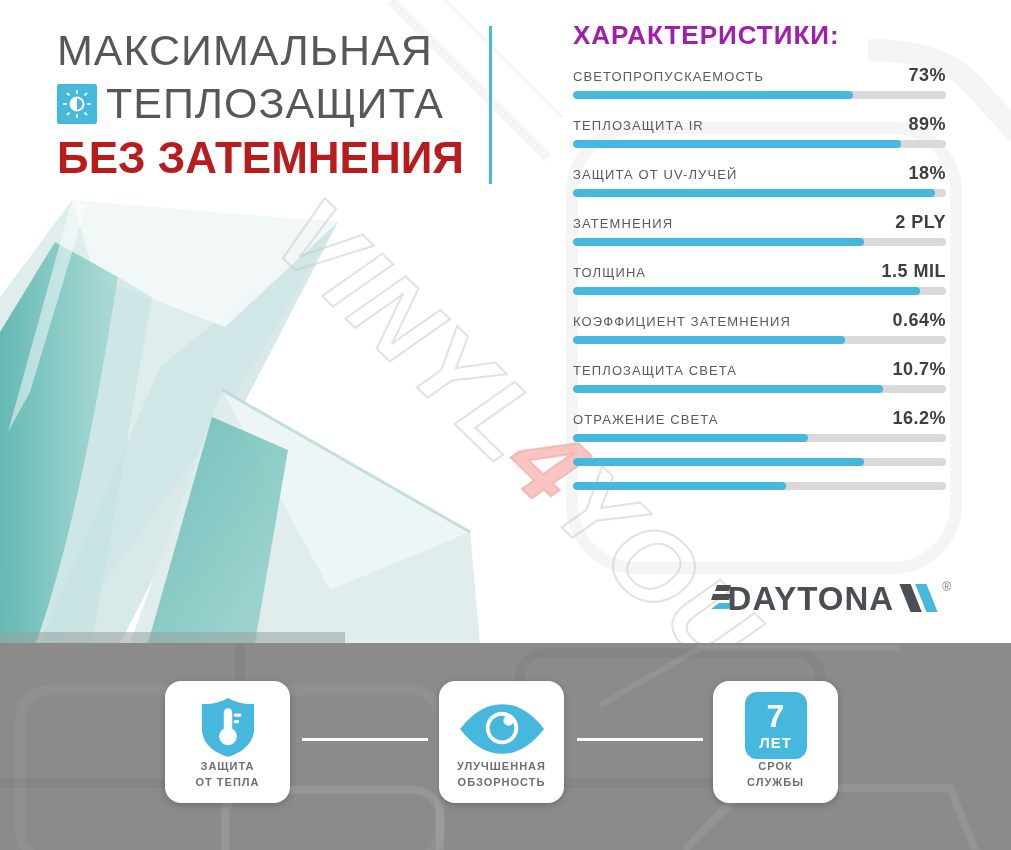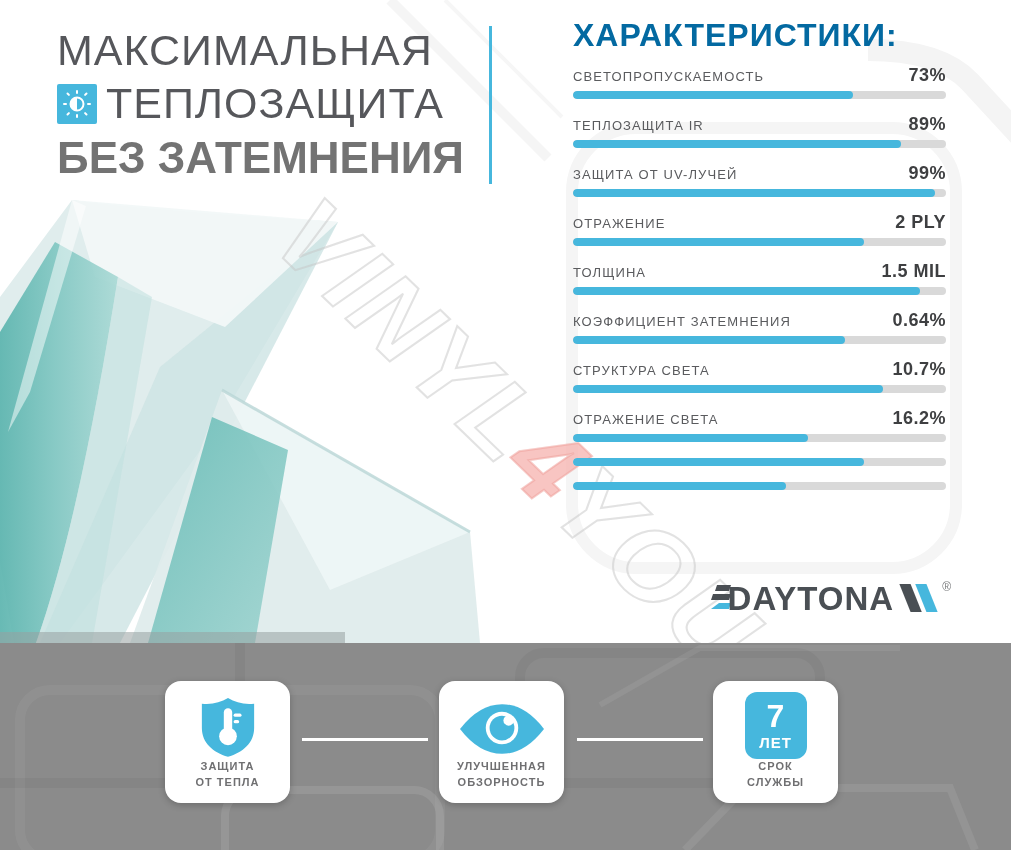--- a/index.html
+++ b/index.html
@@ -21,25 +21,25 @@
     color:rgba(246,183,179,0.8);-webkit-text-stroke:2px rgba(238,160,155,0.55);
   }
   
   .film{position:absolute;left:0;top:182px;z-index:1;}
   
   .title-block{position:absolute;left:57px;top:24px;z-index:3;color:#56575b;}
   .title-line{font-size:43px;line-height:53px;font-weight:400;letter-spacing:1px;white-space:nowrap;}
   .title-line2{display:flex;align-items:center;}
   .sun-badge{width:40px;height:40px;background:#46b7dd;border-radius:2px;display:inline-flex;
     align-items:center;justify-content:center;margin-right:9px;flex:0 0 auto;}
-  .title-line3{font-size:44px;line-height:56px;font-weight:800;color:#737373;letter-spacing:0;white-space:nowrap;}
+  .title-line3{font-size:44px;line-height:56px;font-weight:800;color:#b91c1c;letter-spacing:0;white-space:nowrap;}
   .divider{position:absolute;left:489px;top:26px;width:3px;height:158px;background:#46b7dd;z-index:3;}
   
   .specs{position:absolute;left:573px;top:20px;width:373px;z-index:3;}
-  .specs h2{margin:0 0 16px 0;font-size:32px;line-height:30px;font-weight:800;color:#0369a1;letter-spacing:1px;}
+  .specs h2{margin:0 0 16px 0;font-size:26px;line-height:30px;font-weight:800;color:#a21caf;letter-spacing:1px;}
   .spec-row{margin-bottom:16px;}
   .row-top{display:flex;justify-content:space-between;align-items:flex-end;margin-bottom:7px;text-align:right;}
   .spec-label{font-size:13px;color:#5a5b5e;letter-spacing:1.1px;}
   .spec-value{font-size:18px;font-weight:800;color:#3e3f41;letter-spacing:0.5px;line-height:1;}
   .track{height:8px;background:#d9d9d9;border-radius:4px;overflow:hidden;}
   .fill{height:100%;background:#46b7dd;border-radius:4px;}
   
   .logo{position:absolute;right:60px;top:581px;z-index:3;display:flex;align-items:center;}
   .logo-slats{margin-right:-3px;}
   .logo-text{font-size:33px;font-weight:800;color:#4a4f54;letter-spacing:1px;line-height:1;}
@@ -152,29 +152,29 @@
           <span class="spec-label">ТЕПЛОЗАЩИТА IR</span>
           <span class="spec-value">89%</span>
         </div>
       <div class="track">
           <div class="fill" style="width: 88%;"></div>
         </div>
     </div>
     <div class="spec-row">
       <div class="row-top">
           <span class="spec-label">ЗАЩИТА ОТ UV-ЛУЧЕЙ</span>
-          <span class="spec-value">99%</span>
+          <span class="spec-value">18%</span>
         </div>
       <div class="track">
           <div class="fill" style="width: 97%;"></div>
         </div>
     </div>
     <div class="spec-row">
       <div class="row-top">
-          <span class="spec-label">ОТРАЖЕНИЕ</span>
+          <span class="spec-label">ЗАТЕМНЕНИЯ</span>
           <span class="spec-value">2 PLY</span>
         </div>
       <div class="track">
           <div class="fill" style="width: 78%;"></div>
         </div>
     </div>
     <div class="spec-row">
       <div class="row-top">
           <span class="spec-label">ТОЛЩИНА</span>
           <span class="spec-value">1.5 MIL</span>
@@ -187,21 +187,21 @@
       <div class="row-top">
           <span class="spec-label">КОЭФФИЦИЕНТ ЗАТЕМНЕНИЯ</span>
           <span class="spec-value">0.64%</span>
         </div>
       <div class="track">
           <div class="fill" style="width: 73%;"></div>
         </div>
     </div>
     <div class="spec-row">
       <div class="row-top">
-          <span class="spec-label">СТРУКТУРА СВЕТА</span>
+          <span class="spec-label">ТЕПЛОЗАЩИТА СВЕТА</span>
           <span class="spec-value">10.7%</span>
         </div>
       <div class="track">
           <div class="fill" style="width: 83%;"></div>
         </div>
     </div>
     <div class="spec-row">
       <div class="row-top">
           <span class="spec-label">ОТРАЖЕНИЕ СВЕТА</span>
           <span class="spec-value">16.2%</span>

